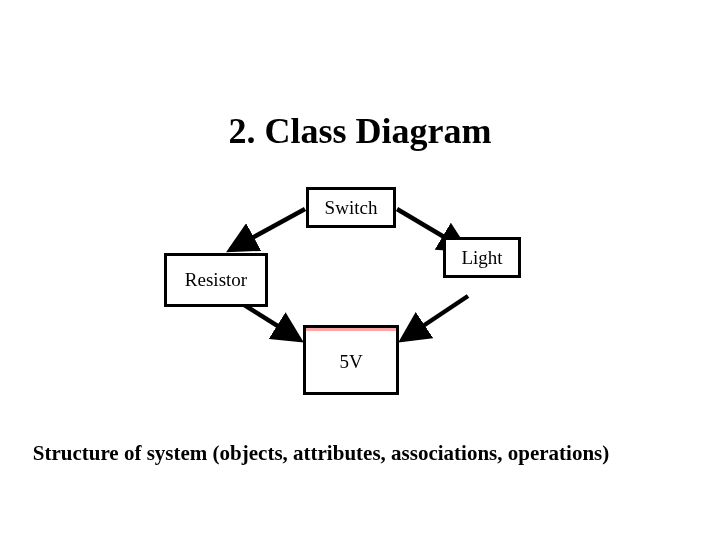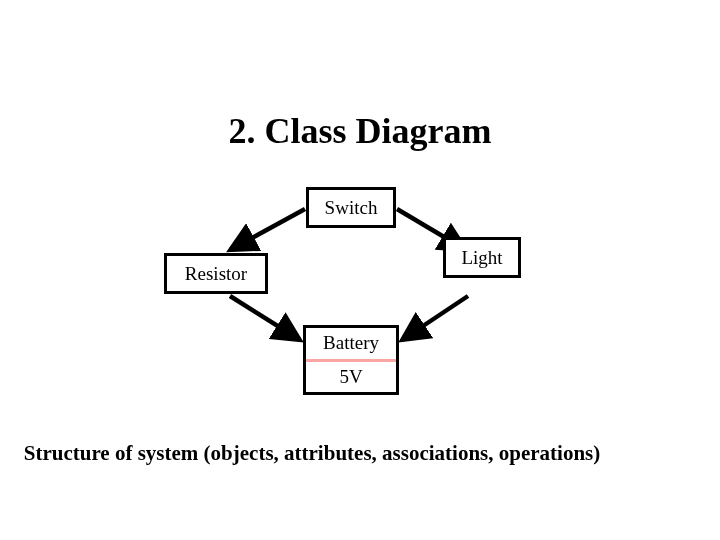--- a/index.html
+++ b/index.html
@@ -64,37 +64,37 @@
   #box-switch {
     left: 306px;
     top: 187px;
     width: 90px;
     height: 41px;
   }
   #box-resistor {
     left: 164px;
     top: 253px;
     width: 104px;
-    height: 41px;
+    height: 54px;
   }
   #box-light {
     left: 443px;
     top: 237px;
     width: 78px;
     height: 41px;
   }
   #box-battery {
     left: 303px;
     top: 325px;
     width: 96px;
     height: 70px;
   }
   #caption {
     position: absolute;
-    left: 4px;
+    left: 13px;
     top: 440px;
     width: 616px;
     text-align: center;
     font-size: 21px;
     font-weight: bold;
     line-height: 26px;
     white-space: nowrap;
   }
 </style>
 </head>
@@ -126,19 +126,18 @@
 
   <div class="uml-box" id="box-resistor">
     <div class="uml-compartment">Resistor</div>
   </div>
 
   <div class="uml-box" id="box-light">
     <div class="uml-compartment">Light</div>
   </div>
 
   <div class="uml-box" id="box-battery">
-    <div class="uml-compartment">Battery</div>
     <div class="uml-compartment divided-top">5V</div>
   </div>
 
   <div id="caption">Structure of system (objects, attributes, associations, operations)</div>
 
 </div>
 
 </body></html>

